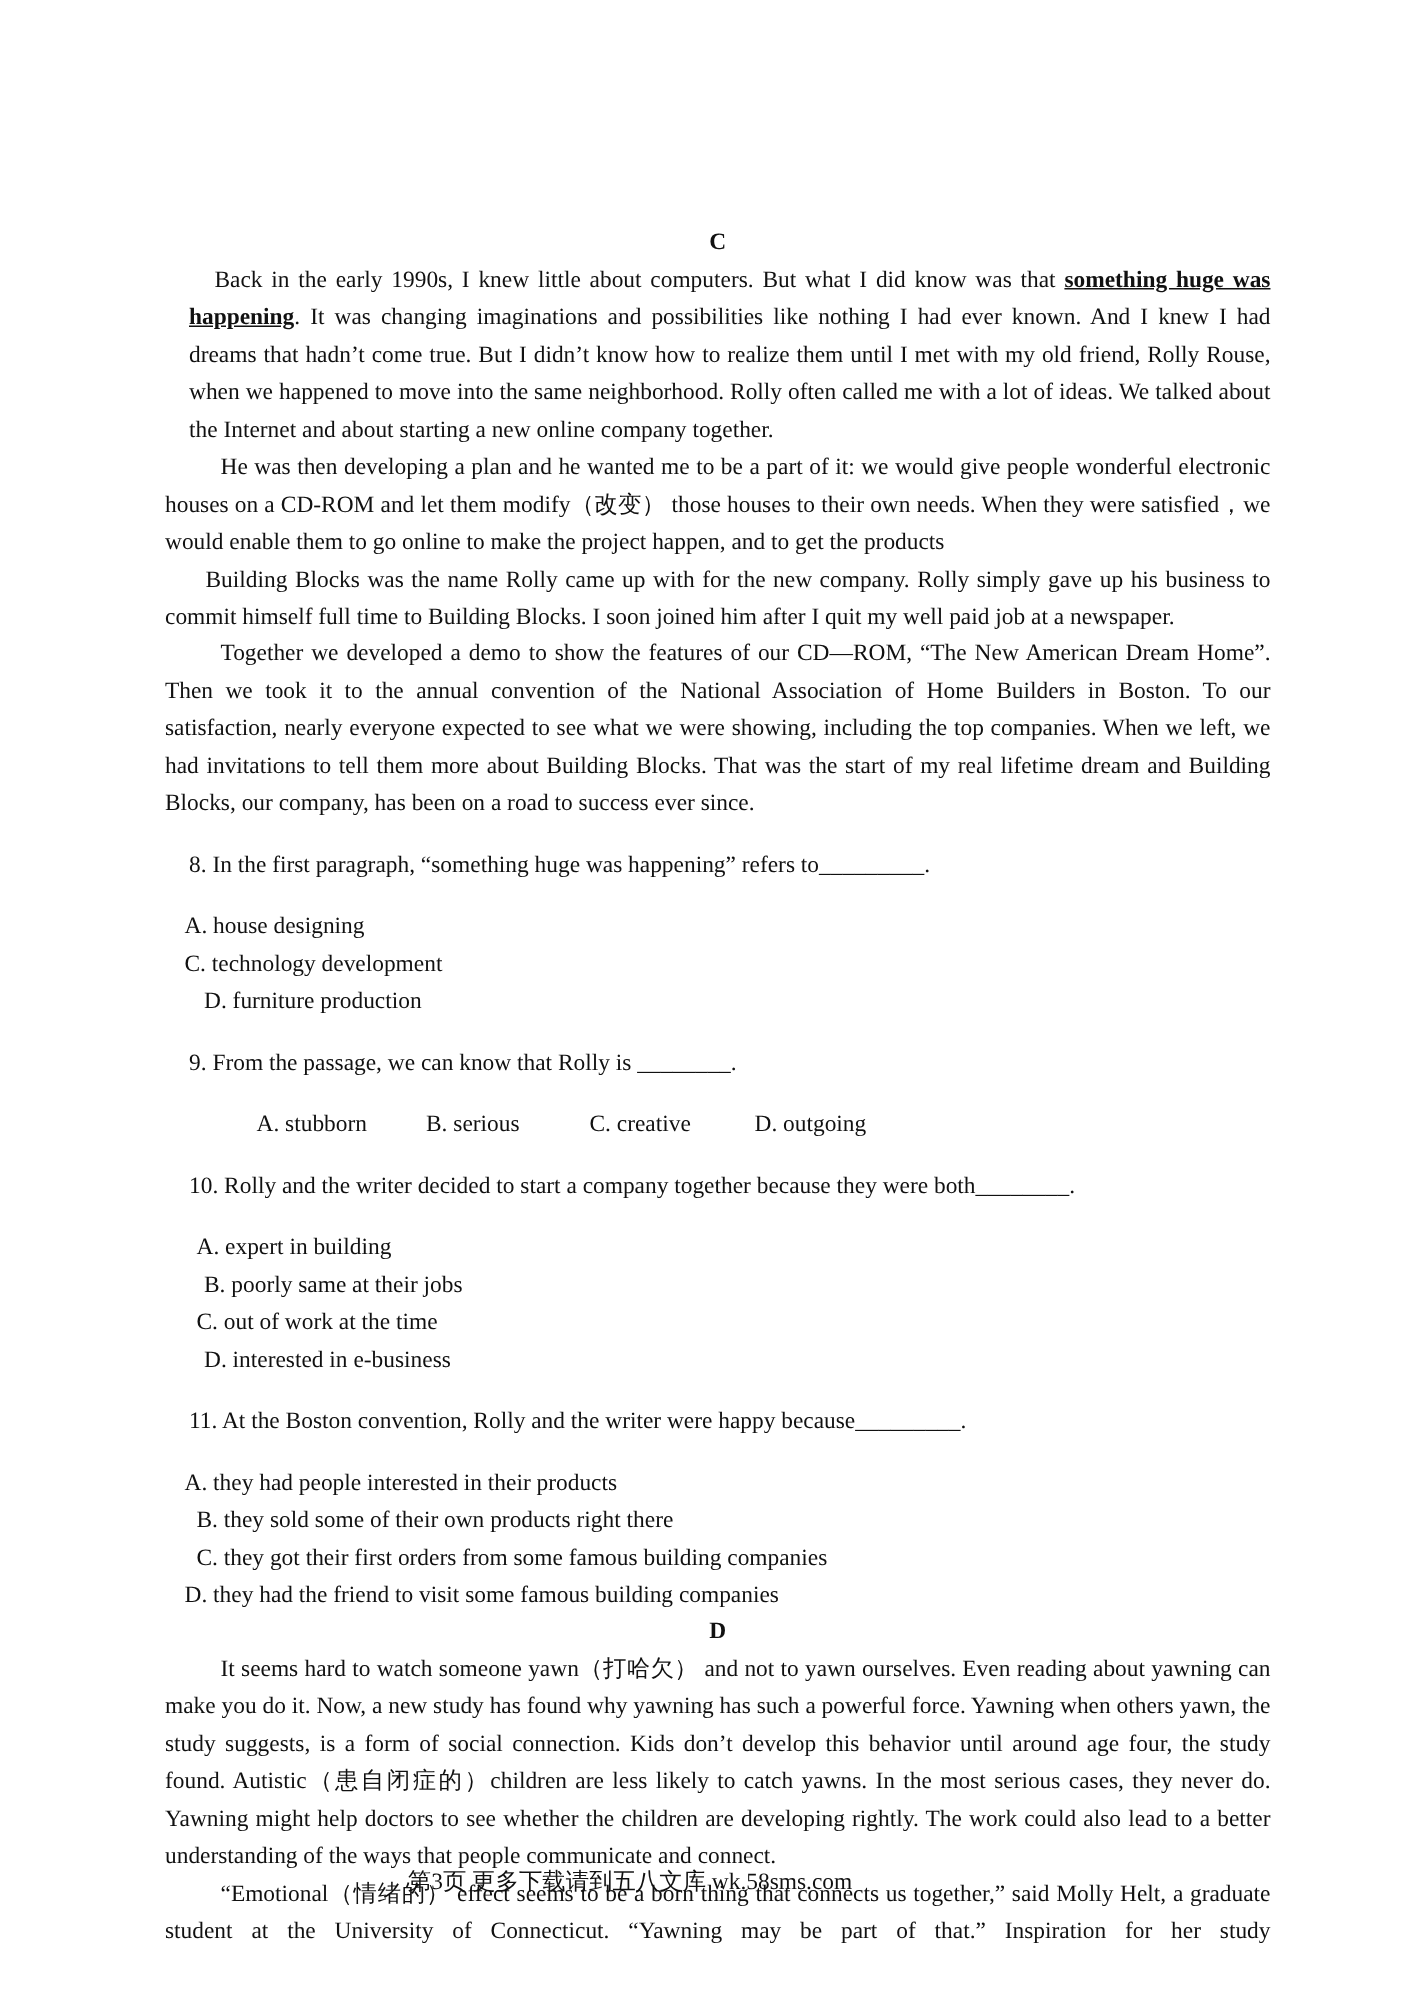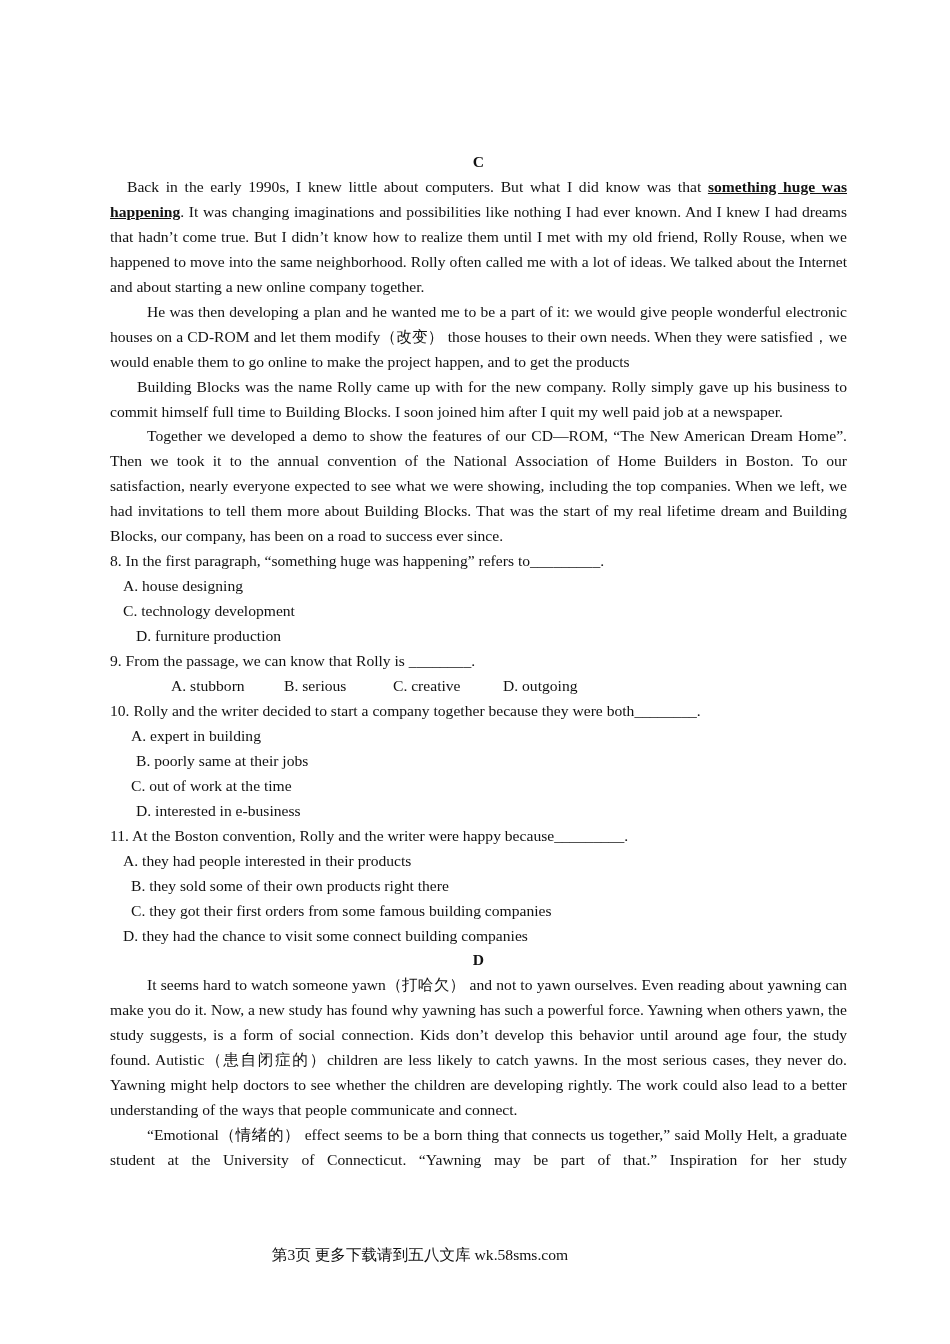--- a/index.html
+++ b/index.html
@@ -2,25 +2,25 @@
 <html><head>
 <meta charset="utf-8">
 <style>
   html, body { margin: 0; padding: 0; background: #ffffff; }
   body { width: 950px; height: 1344px; position: relative; overflow: hidden;
          font-family: "Liberation Serif", "DejaVu Serif", serif; color: #111; }
   .page { position: absolute; left: 110px; top: 150px; width: 737px;
           font-size: 15.6px; line-height: 24.95px; }
   .heading { text-align: center; font-weight: bold; height: 24.95px; }
   .para { text-align: justify; margin: 0; }
-  .para.i1 { text-indent: 17px; }
+  .para.i1 { text-indent: 17px; margin-left: 16px; }
   .para.i2 { text-indent: 37px; }
   .para.i3 { text-indent: 27px; }
   .para.justify-all { text-align-last: justify; }
-  .q { margin: 0; white-space: pre; }
+  .q { margin: 16px; white-space: pre; }
   .opt { margin: 0; white-space: pre; }
   .opt.a1 { padding-left: 13px; }
   .opt.a2 { padding-left: 26px; }
   .opt.a3 { padding-left: 21px; }
   .opt.a4 { padding-left: 13px; }
   .opt-row { display: flex; padding-left: 13px; }
   .opt-row span { display: inline-block; }
   .opt-row .c0 { width: 113px; margin-left: 48px; }
   .opt-row .c1 { width: 109px; }
   .opt-row .c2 { width: 110px; }
@@ -63,21 +63,21 @@
     <p class="opt a2">B. poorly same at their jobs</p>
     <p class="opt a3">C. out of work at the time</p>
     <p class="opt a2">D. interested in e-business</p>
   </div>
 
   <div>
     <p class="q">11. At the Boston convention, Rolly and the writer were happy because_________.</p>
     <p class="opt a4">A. they had people interested in their products</p>
     <p class="opt a3">B. they sold some of their own products right there</p>
     <p class="opt a3">C. they got their first orders from some famous building companies</p>
-    <p class="opt a4">D. they had the chance to visit some connect building companies</p>
+    <p class="opt a4">D. they had the friend to visit some famous building companies</p>
   </div>
 
   <div class="heading">D</div>
   <p class="para i2">It seems hard to watch someone yawn（打哈欠） and not to yawn ourselves. Even reading about yawning can make you do it. Now, a new study has found why yawning has such a powerful force. Yawning when others yawn, the study suggests, is a form of social connection. Kids don’t develop this behavior until around age four, the study found. Autistic（患自闭症的）children are less likely to catch yawns. In the most serious cases, they never do. Yawning might help doctors to see whether the children are developing rightly. The work could also lead to a better understanding of the ways that people communicate and connect.</p>
   <p class="para i2 justify-all">“Emotional（情绪的） effect seems to be a born thing that connects us together,” said Molly Helt, a graduate student at the University of Connecticut. “Yawning may be part of that.” Inspiration for her study</p>
 </div>
 
 <div class="footer">第3页 更多下载请到五八文库 wk.58sms.com</div>
 
 </body></html>

